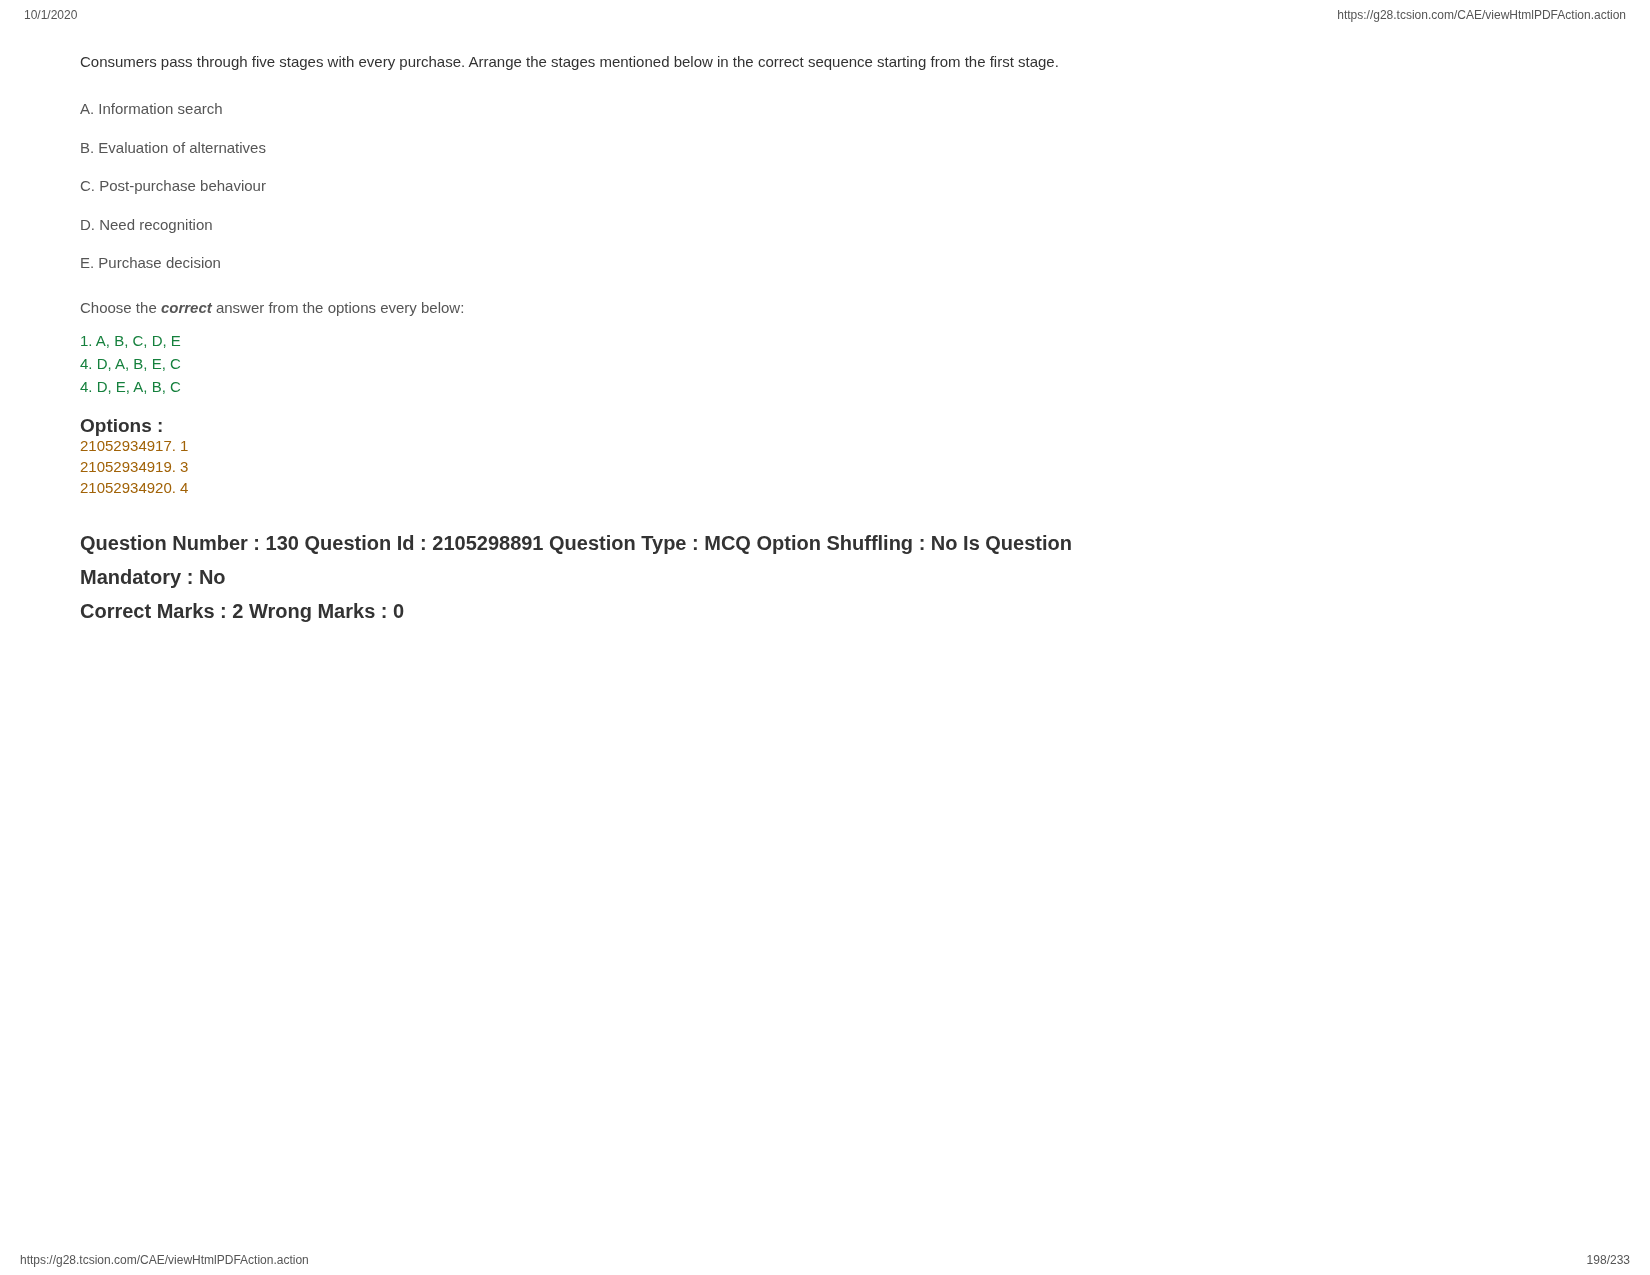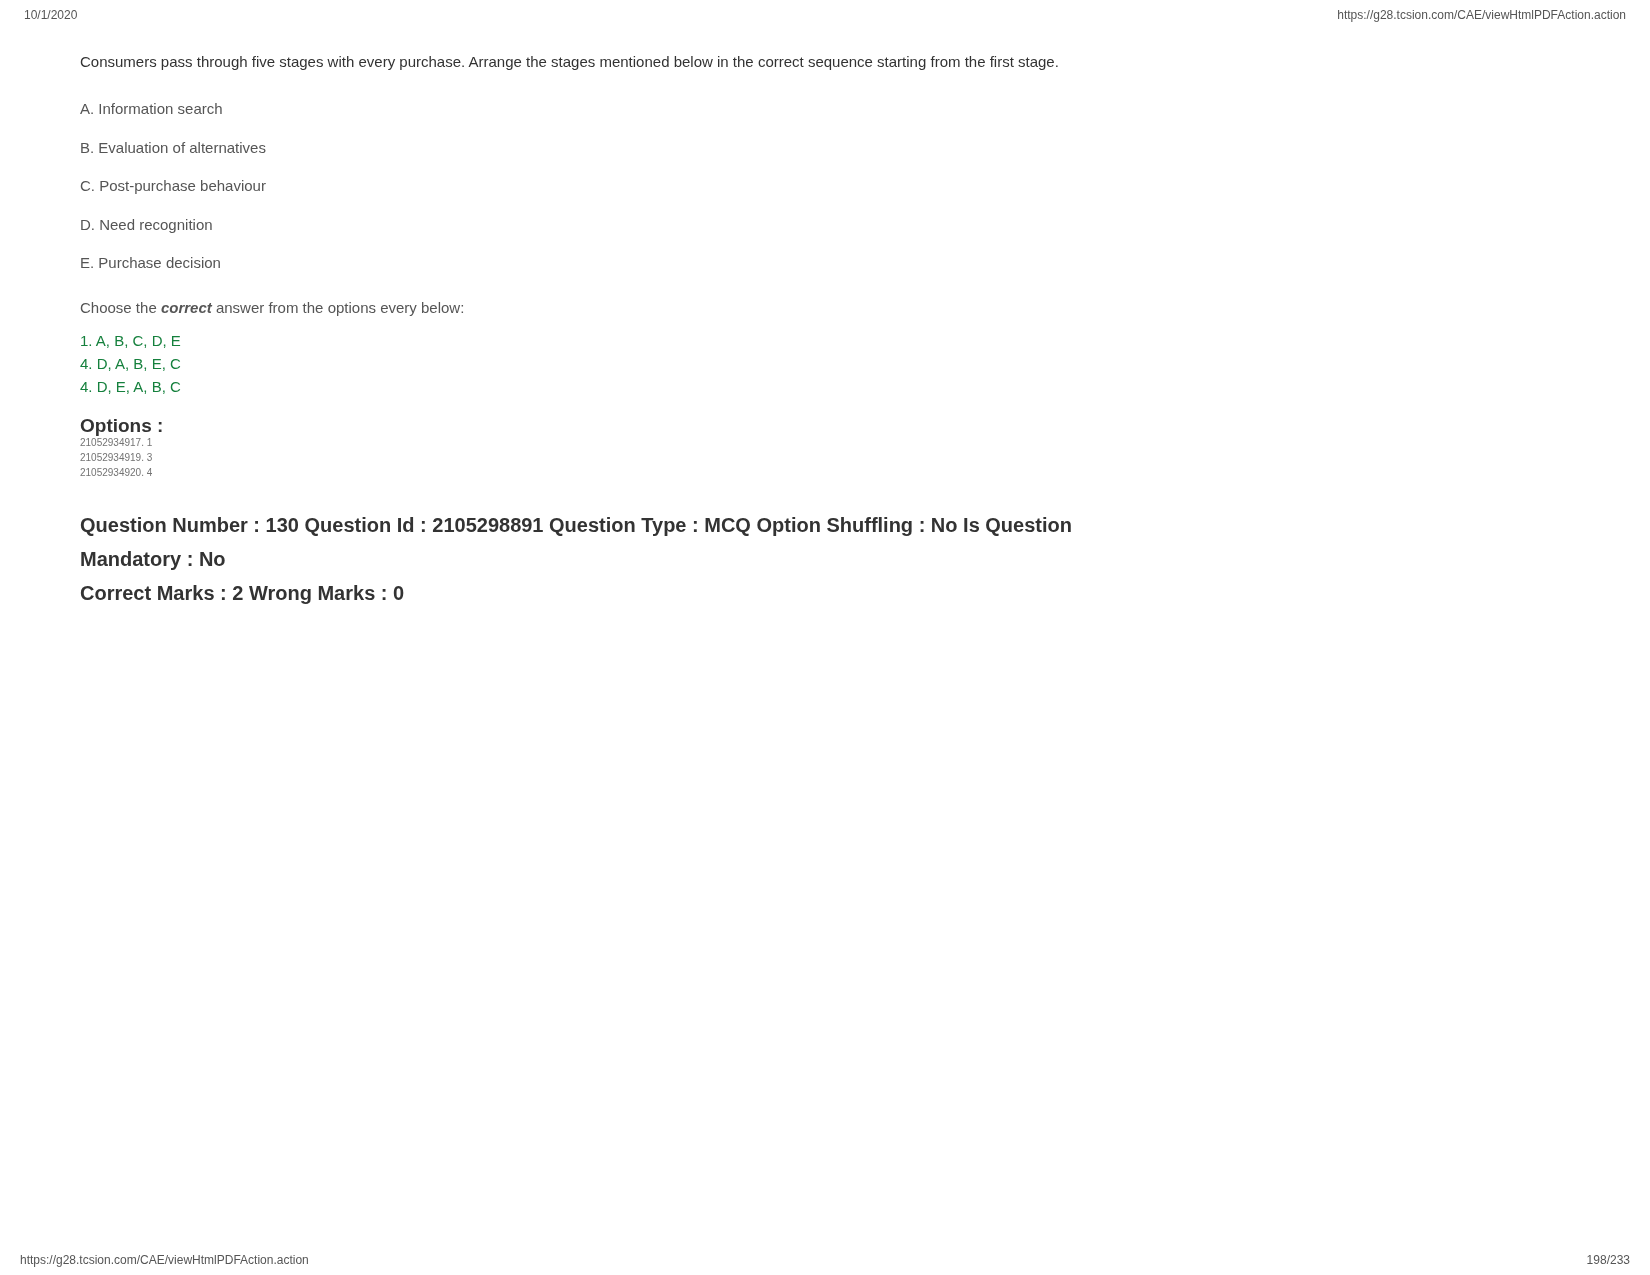--- a/index.html
+++ b/index.html
@@ -78,22 +78,22 @@
       margin-bottom: 16px;
     }
 
     .options-label {
       font-size: 19px;
       font-weight: bold;
       color: #333333;
     }
 
     .option-entry {
-      font-size: 10px;
-      color: #737373;
+      font-size: 15px;
+      color: #a16207;
       margin-bottom: 4px;
     }
 
     .question-meta {
       font-size: 20px;
       font-weight: bold;
       color: #333333;
       margin-top: 30px;
       line-height: 1.7;
     }

